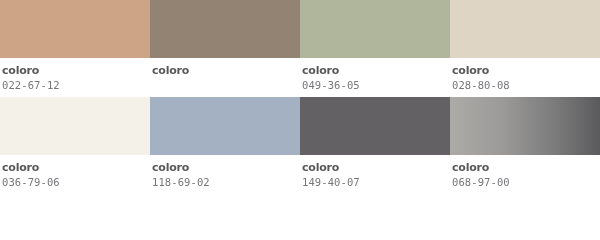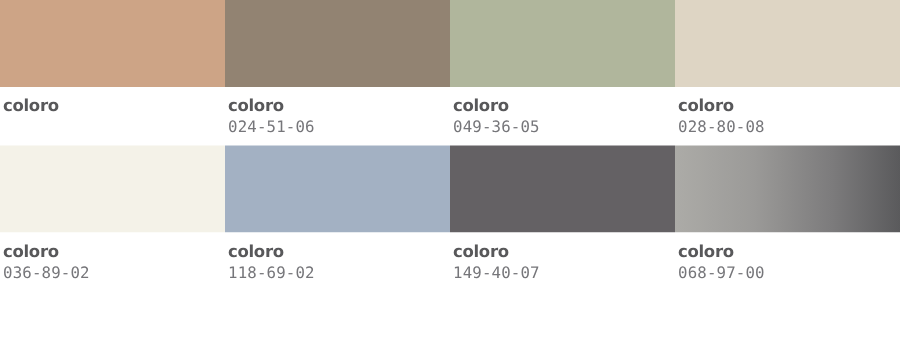--- a/index.html
+++ b/index.html
@@ -65,28 +65,28 @@
 <body>
 
 <div class="palette">
 
   <div class="palette-row">
 
     <div class="swatch-cell">
       <div class="swatch-chip" style="background:#cda486;"></div>
       <div class="swatch-caption">
         <p class="brand">coloro</p>
+        <p class="code">022-67-12</p>
       </div>
     </div>
 
     <div class="swatch-cell">
       <div class="swatch-chip" style="background:#928372;"></div>
       <div class="swatch-caption">
         <p class="brand">coloro</p>
-        <p class="code">024-51-06</p>
       </div>
     </div>
 
     <div class="swatch-cell">
       <div class="swatch-chip" style="background:#b0b69c;"></div>
       <div class="swatch-caption">
         <p class="brand">coloro</p>
         <p class="code">049-36-05</p>
       </div>
     </div>
@@ -100,21 +100,21 @@
     </div>
 
   </div>
 
   <div class="palette-row">
 
     <div class="swatch-cell">
       <div class="swatch-chip" style="background:#f4f2e8;"></div>
       <div class="swatch-caption">
         <p class="brand">coloro</p>
-        <p class="code">036-89-02</p>
+        <p class="code">036-79-06</p>
       </div>
     </div>
 
     <div class="swatch-cell">
       <div class="swatch-chip" style="background:#a3b1c3;"></div>
       <div class="swatch-caption">
         <p class="brand">coloro</p>
         <p class="code">118-69-02</p>
       </div>
     </div>

